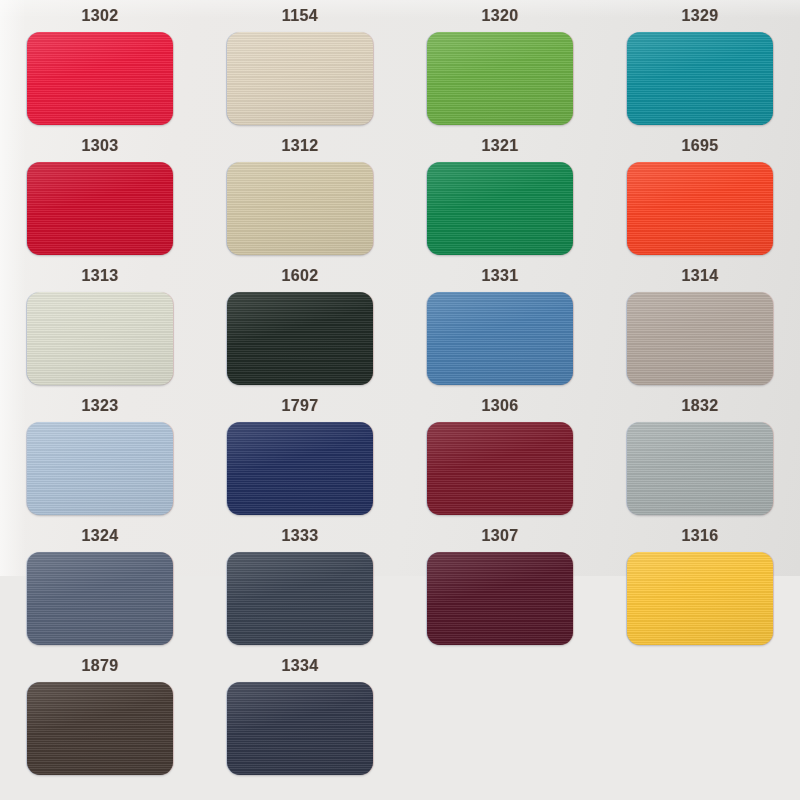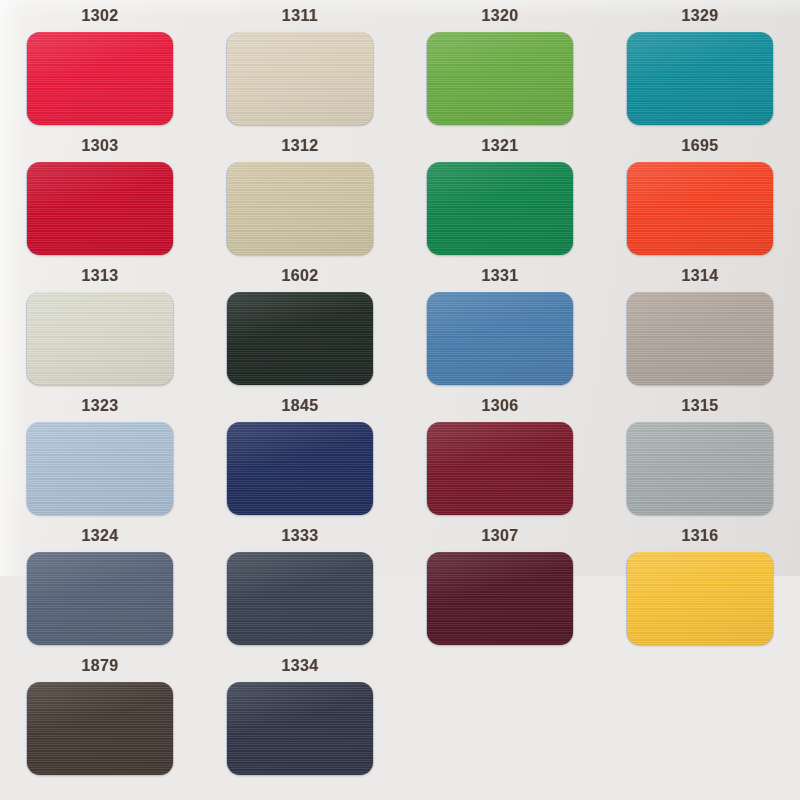--- a/index.html
+++ b/index.html
@@ -70,21 +70,21 @@
 </head>
 <body>
 
 <div id="chart">
   <div class="grid">
       <div class="cell">
         <div class="swatch-label">1302</div>
         <div class="swatch" style="background: rgb(237, 27, 62);"></div>
       </div>
       <div class="cell">
-        <div class="swatch-label">1311</div>
+        <div class="swatch-label">1154</div>
         <div class="swatch" style="background: rgb(224, 213, 192);"></div>
       </div>
       <div class="cell">
         <div class="swatch-label">1320</div>
         <div class="swatch" style="background: rgb(109, 175, 70);"></div>
       </div>
       <div class="cell">
         <div class="swatch-label">1329</div>
         <div class="swatch" style="background: rgb(18, 144, 158);"></div>
       </div>
@@ -118,29 +118,29 @@
       </div>
       <div class="cell">
         <div class="swatch-label">1314</div>
         <div class="swatch" style="background: rgb(180, 168, 159);"></div>
       </div>
       <div class="cell">
         <div class="swatch-label">1323</div>
         <div class="swatch" style="background: rgb(175, 195, 216);"></div>
       </div>
       <div class="cell">
-        <div class="swatch-label">1845</div>
+        <div class="swatch-label">1797</div>
         <div class="swatch" style="background: rgb(35, 48, 95);"></div>
       </div>
       <div class="cell">
         <div class="swatch-label">1306</div>
         <div class="swatch" style="background: rgb(123, 26, 43);"></div>
       </div>
       <div class="cell">
-        <div class="swatch-label">1315</div>
+        <div class="swatch-label">1832</div>
         <div class="swatch" style="background: rgb(168, 176, 176);"></div>
       </div>
       <div class="cell">
         <div class="swatch-label">1324</div>
         <div class="swatch" style="background: rgb(89, 100, 122);"></div>
       </div>
       <div class="cell">
         <div class="swatch-label">1333</div>
         <div class="swatch" style="background: rgb(58, 67, 82);"></div>
       </div>

